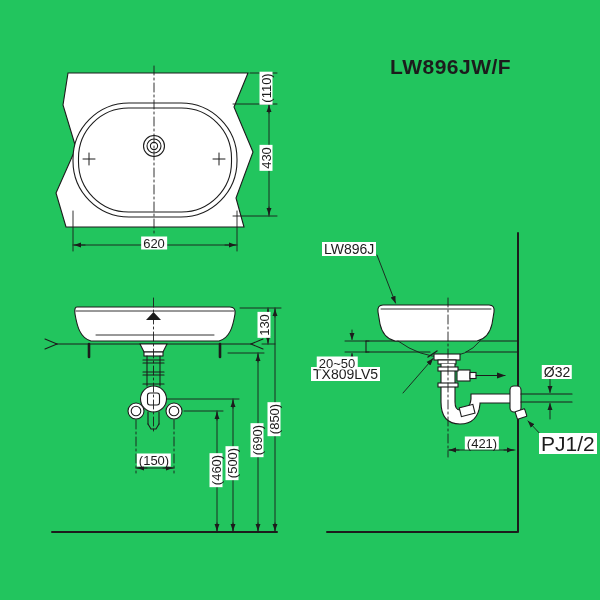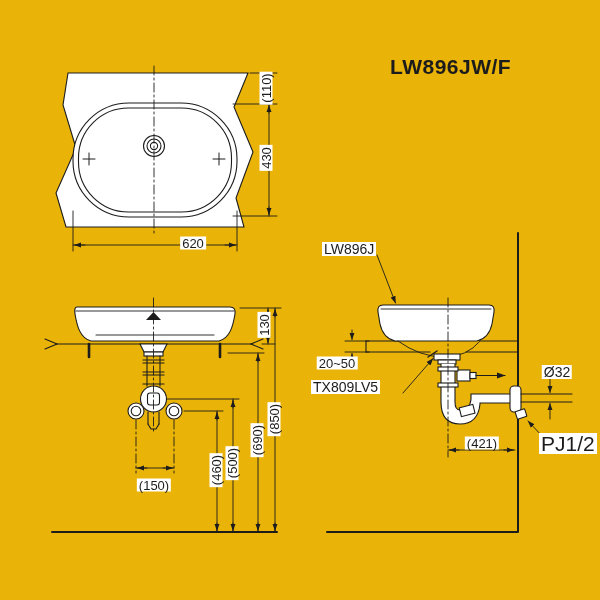--- a/index.html
+++ b/index.html
@@ -1,16 +1,16 @@
 <!DOCTYPE html>
 <html><head>
 <meta charset="utf-8">
 <style>
   html,body{margin:0;padding:0;background:#fff;}
-  #stage{position:relative;width:600px;height:600px;background:#eab308;overflow:hidden;
+  #stage{position:relative;width:600px;height:600px;background:#22c55e;overflow:hidden;
          font-family:"Liberation Sans",sans-serif;color:#1c1c1c;}
   #drawing{position:absolute;left:0;top:0;}
   .lbl{position:absolute;background:#ffffff;white-space:nowrap;line-height:1;
        color:#1c1c1c;padding:0 2px;}
   .dim{font-size:13px;}
   .part{font-size:14px;}
   .ctr{transform:translate(-50%,-50%);}
   .rot{transform:translate(-50%,-50%) rotate(-90deg);}
   .title{font-size:21px;font-weight:bold;letter-spacing:0.5px;background:transparent;}
 </style>
@@ -202,29 +202,29 @@
       <line x1="403" y1="393" x2="433" y2="358.5" marker-end="url(#arr)"></line>
       <line x1="543" y1="437" x2="528" y2="421" marker-end="url(#arr)"></line>
     </g>
   </g>
 </svg>
 
 <div class="lbl title" style="left:388px;top:56px;">LW896JW/F</div>
 
 <div class="lbl dim rot" style="left:266px;top:88px;">(110)</div>
 <div class="lbl dim rot" style="left:266px;top:158px;">430</div>
-<div class="lbl dim ctr" style="left:154px;top:243px;margin-left:39px;">620</div>
+<div class="lbl dim ctr" style="left:154px;top:243px;">620</div>
 
 <div class="lbl dim rot" style="left:264px;top:325px;">130</div>
 <div class="lbl dim rot" style="left:274px;top:419px;">(850)</div>
 <div class="lbl dim rot" style="left:257px;top:440px;">(690)</div>
 <div class="lbl dim rot" style="left:232px;top:463px;">(500)</div>
 <div class="lbl dim rot" style="left:216px;top:470px;">(460)</div>
-<div class="lbl dim ctr" style="left:154px;top:460px;margin-top:25px;">(150)</div>
+<div class="lbl dim ctr" style="left:154px;top:460px;">(150)</div>
 
 <div class="lbl part" style="left:322px;top:242px;">LW896J</div>
-<div class="lbl part" style="left:311px;top:380px;">TX809LV5</div>
+<div class="lbl part" style="left:311px;top:367px;">TX809LV5</div>
 <div class="lbl dim ctr" style="left:337px;top:363px;">20~50</div>
 <div class="lbl dim ctr" style="left:557px;top:372px;font-size:14px;text-align:right;">Ø32</div>
 <div class="lbl part" style="left:539px;top:433px;font-size:21px;">PJ1/2</div>
 <div class="lbl dim ctr" style="left:482px;top:443px;">(421)</div>
 
 </div>
 
 </body></html>

